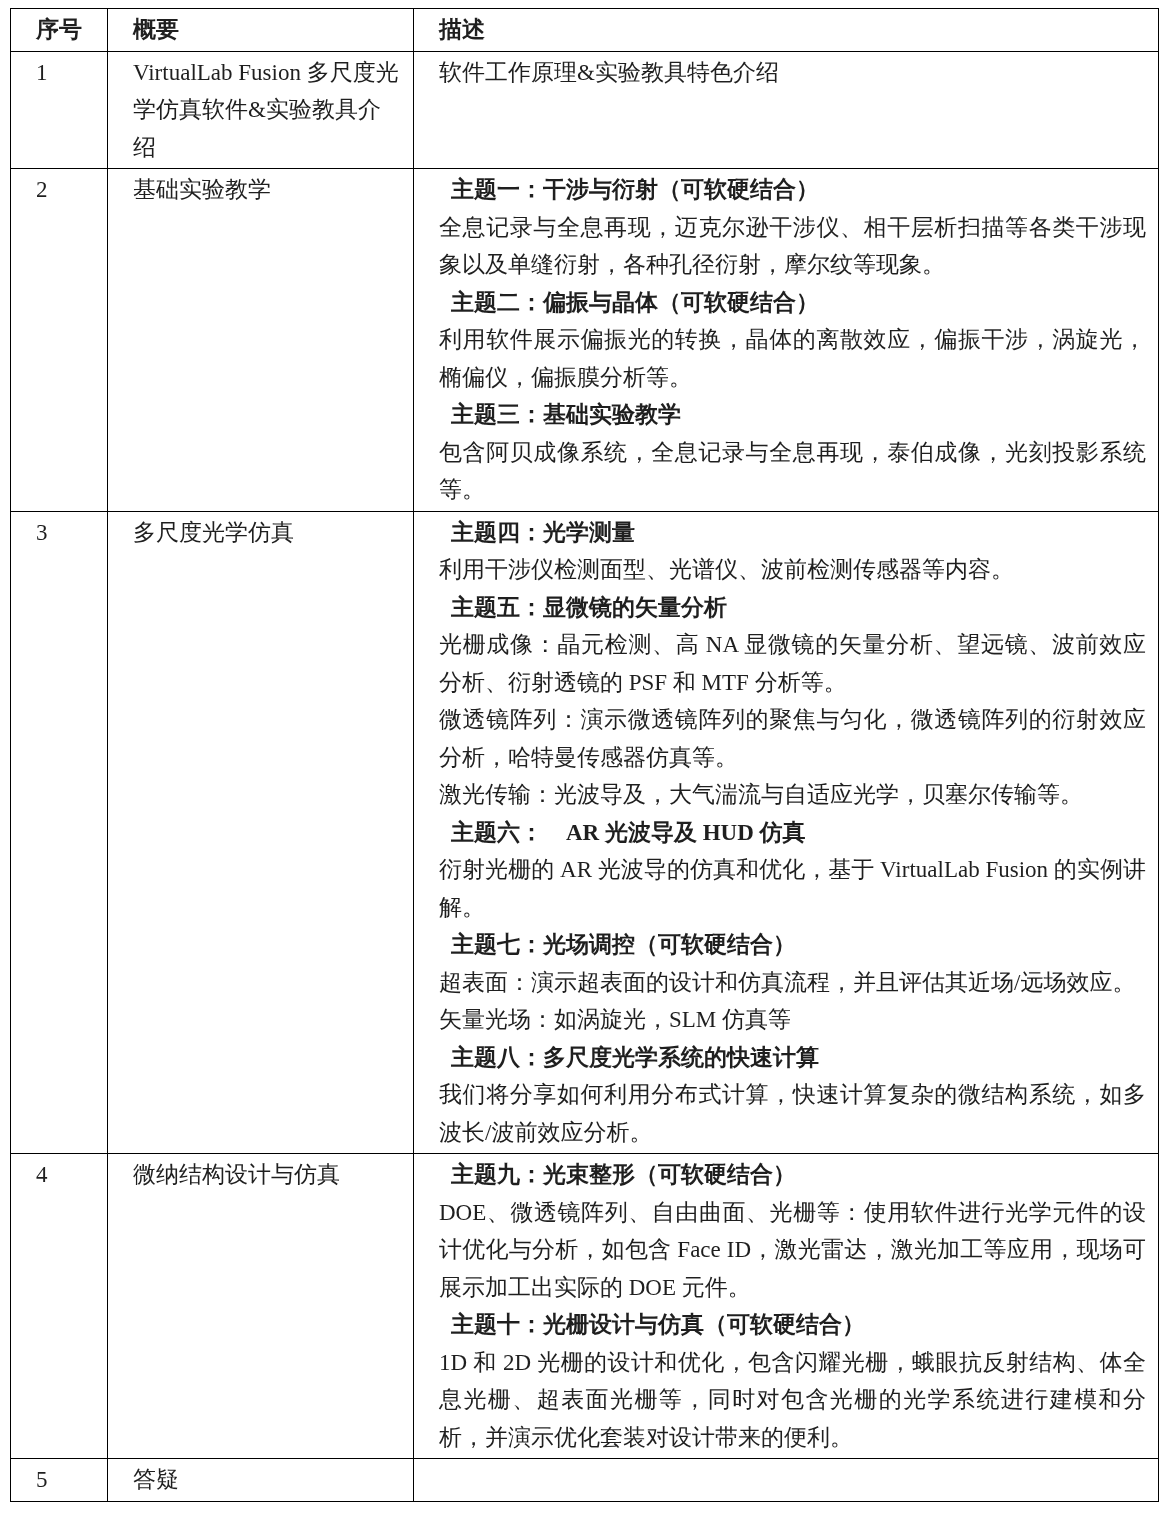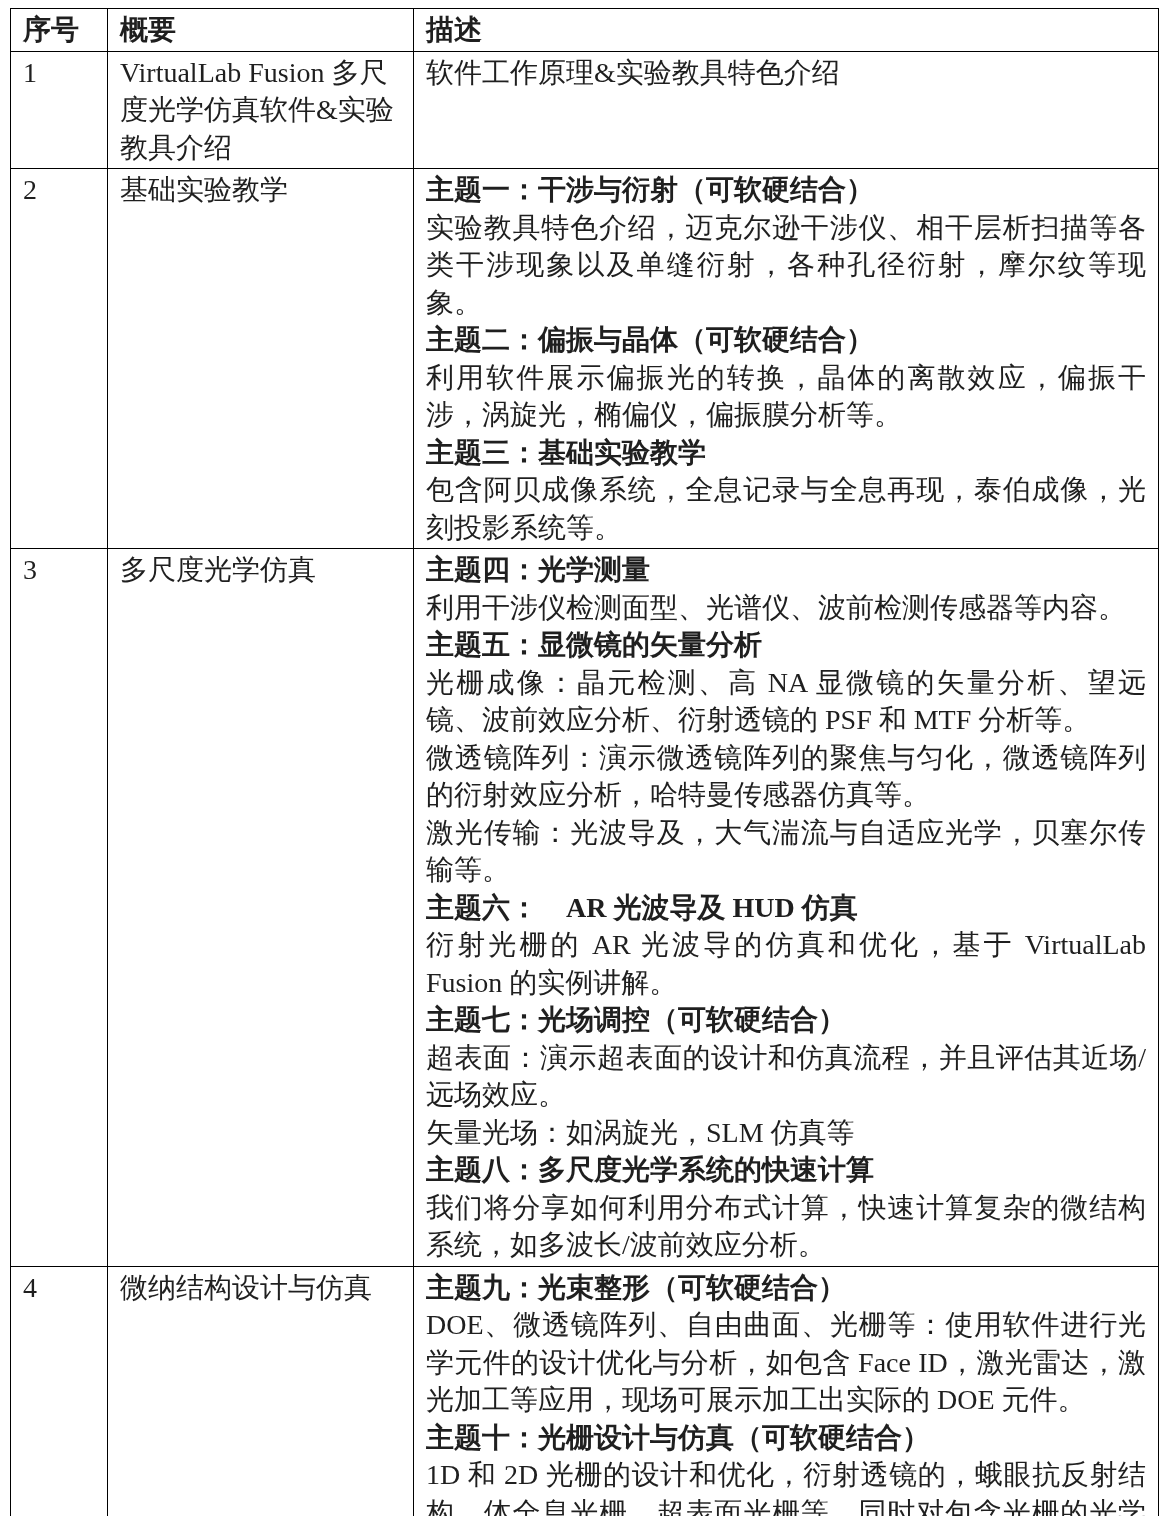--- a/index.html
+++ b/index.html
@@ -14,38 +14,38 @@
   table.doc-table {
     border-collapse: collapse;
     table-layout: fixed;
     width: 1148px;
     margin: 8px 0 0 10px;
   }
   table.doc-table th,
   table.doc-table td {
     border: 1.6px solid #000000;
     vertical-align: top;
-    padding: 2px 12px 2px 12px;
-    font-size: 28px;
+    padding: 2px 12px 2px 25px;
+    font-size: 23px;
     line-height: 37.5px;
     text-align: left;
     overflow: hidden;
   }
   table.doc-table th {
     font-weight: bold;
   }
   col.c-no   { width: 97px;  }
   col.c-sum  { width: 306px; }
   col.c-desc { width: 745px; }
   .cell-summary, .desc-par {
     text-align: justify;
     text-justify: inter-character;
   }
   .desc-par { margin: 0; }
-  .desc-par.bold { font-weight: bold; }
+  .desc-par.bold { font-weight: bold; margin-left: 12px; }
 </style>
 </head>
 <body>
 
 <table class="doc-table">
   <colgroup>
     <col class="c-no">
     <col class="c-sum">
     <col class="c-desc">
   </colgroup>
@@ -62,21 +62,21 @@
         <td class="cell-summary">VirtualLab Fusion 多尺度光学仿真软件&amp;实验教具介绍</td>
         <td>
           <div class="desc-par">软件工作原理&amp;实验教具特色介绍</div>
         </td>
       </tr>
       <tr>
         <td>2</td>
         <td class="cell-summary">基础实验教学</td>
         <td>
           <div class="desc-par bold">主题一：干涉与衍射（可软硬结合）</div>
-          <div class="desc-par">实验教具特色介绍，迈克尔逊干涉仪、相干层析扫描等各类干涉现象以及单缝衍射，各种孔径衍射，摩尔纹等现象。</div>
+          <div class="desc-par">全息记录与全息再现，迈克尔逊干涉仪、相干层析扫描等各类干涉现象以及单缝衍射，各种孔径衍射，摩尔纹等现象。</div>
           <div class="desc-par bold">主题二：偏振与晶体（可软硬结合）</div>
           <div class="desc-par">利用软件展示偏振光的转换，晶体的离散效应，偏振干涉，涡旋光，椭偏仪，偏振膜分析等。</div>
           <div class="desc-par bold">主题三：基础实验教学</div>
           <div class="desc-par">包含阿贝成像系统，全息记录与全息再现，泰伯成像，光刻投影系统等。</div>
         </td>
       </tr>
       <tr>
         <td>3</td>
         <td class="cell-summary">多尺度光学仿真</td>
         <td>
@@ -95,21 +95,21 @@
           <div class="desc-par">我们将分享如何利用分布式计算，快速计算复杂的微结构系统，如多波长/波前效应分析。</div>
         </td>
       </tr>
       <tr>
         <td>4</td>
         <td class="cell-summary">微纳结构设计与仿真</td>
         <td>
           <div class="desc-par bold">主题九：光束整形（可软硬结合）</div>
           <div class="desc-par">DOE、微透镜阵列、自由曲面、光栅等：使用软件进行光学元件的设计优化与分析，如包含 Face ID，激光雷达，激光加工等应用，现场可展示加工出实际的 DOE 元件。</div>
           <div class="desc-par bold">主题十：光栅设计与仿真（可软硬结合）</div>
-          <div class="desc-par">1D 和 2D 光栅的设计和优化，衍射透镜的，蛾眼抗反射结构、体全息光栅、超表面光栅等，同时对包含光栅的光学系统进行建模和分析，并演示优化套装对设计带来的便利。</div>
+          <div class="desc-par">1D 和 2D 光栅的设计和优化，包含闪耀光栅，蛾眼抗反射结构、体全息光栅、超表面光栅等，同时对包含光栅的光学系统进行建模和分析，并演示优化套装对设计带来的便利。</div>
         </td>
       </tr>
       <tr>
         <td>5</td>
         <td class="cell-summary">答疑</td>
         <td></td>
       </tr>
     </tbody>
 </table>
 

